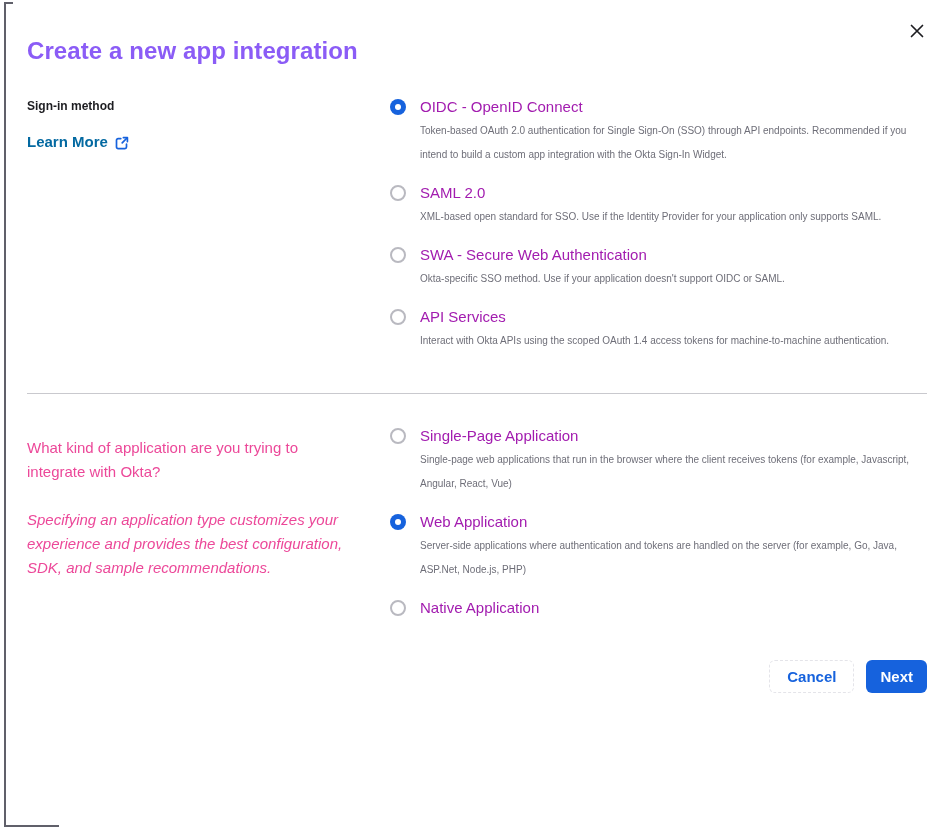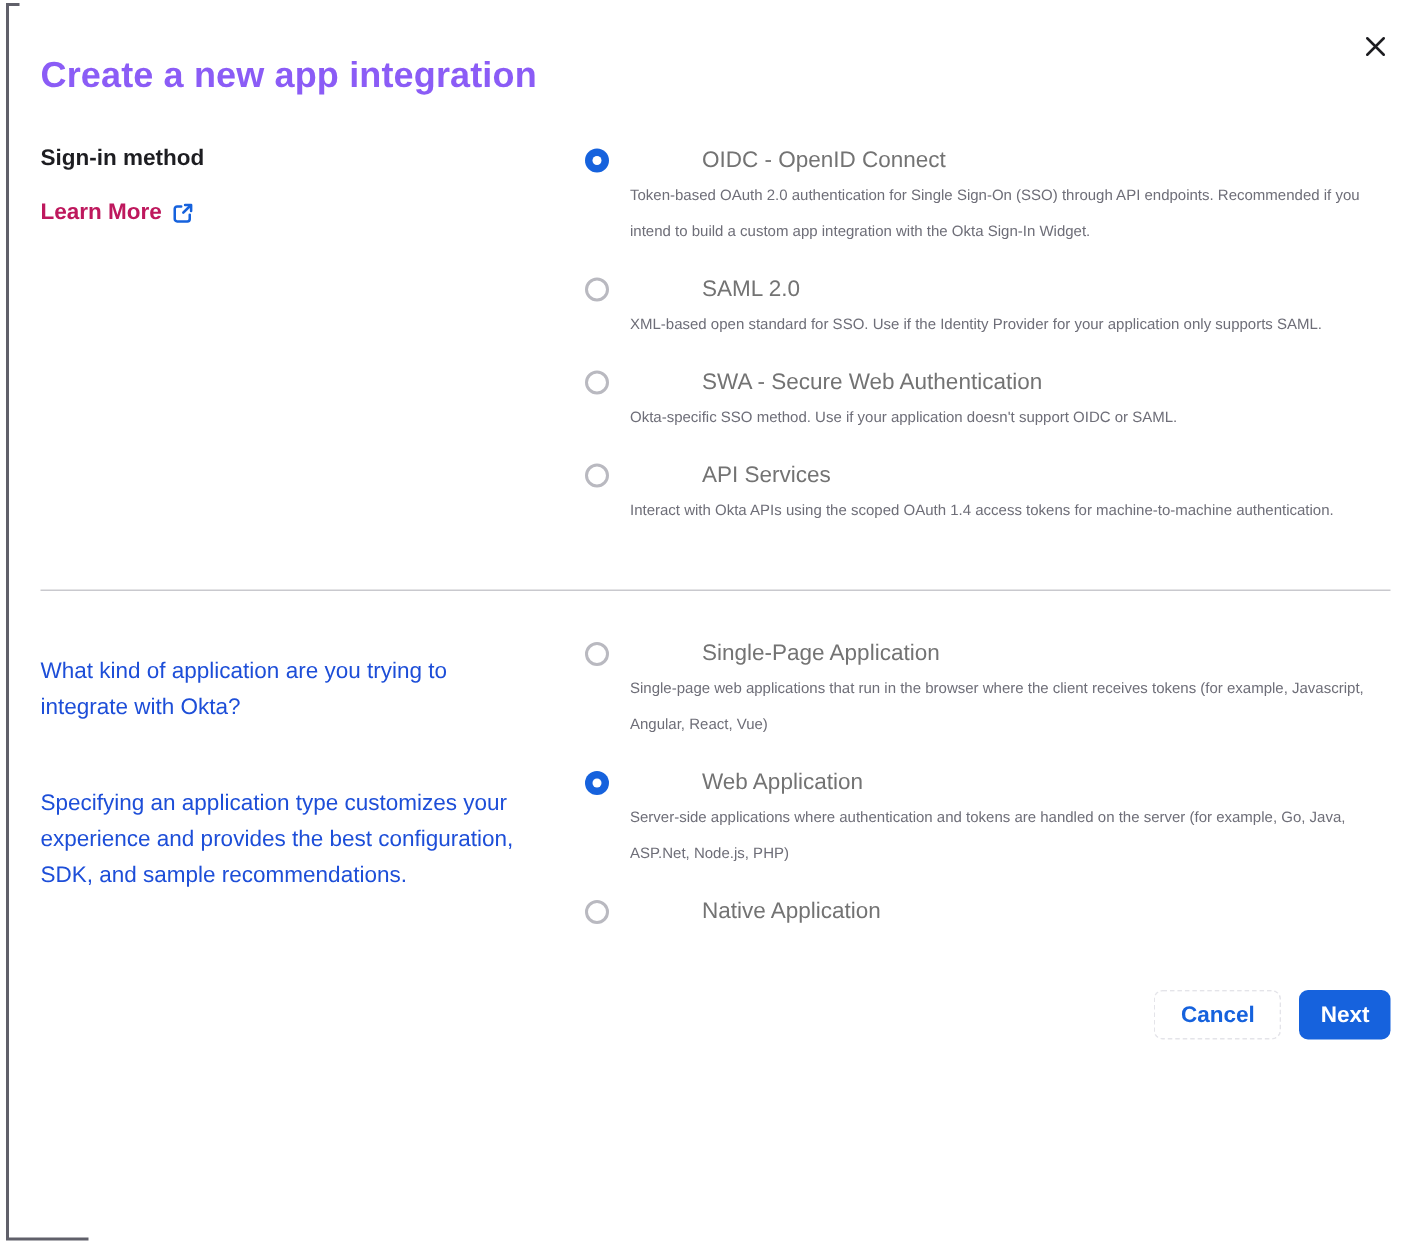--- a/index.html
+++ b/index.html
@@ -38,46 +38,46 @@
   .close-btn svg { display: block; }
 
   .section-grid {
     display: grid;
     grid-template-columns: 333px 1fr;
     column-gap: 30px;
     margin-top: 29px;
   }
 
   .col-label {
-    font-size: 15px;
+    font-size: 12px;
     font-weight: 700;
     line-height: 22px;
     color: #1d1d21;
   }
 
   .learn-more {
     display: inline-flex;
-    align-items: center;
+    align-items: flex-end;
     gap: 7px;
     margin-top: 16px;
     font-size: 15px;
     font-weight: 700;
-    color: #be185d;
+    color: #0369a1;
     text-decoration: none;
     cursor: pointer;
   }
   .learn-more svg { display: block; }
 
   .col-paragraph {
     font-size: 15px;
     line-height: 24px;
-    color: #1d4ed8;
+    color: #ec4899;
     margin-top: 12px;
   }
-  .col-paragraph + .col-paragraph { margin-top: 40px; }
+  .col-paragraph + .col-paragraph { margin-top: 24px; font-style: italic; }
 
   .option {
     display: flex;
     gap: 14px;
     margin-bottom: 14px;
     cursor: pointer;
   }
   .radio {
     flex: none;
     width: 16px; height: 16px;
@@ -96,22 +96,21 @@
     position: absolute;
     left: 50%; top: 50%;
     width: 6px; height: 6px;
     margin: -3px 0 0 -3px;
     border-radius: 50%;
     background: #fff;
   }
   .option-label {
     font-size: 15px;
     line-height: 24px;
-    color: #737373;
-    margin-left: 48px;
+    color: #a21caf;
   }
   .option-desc {
     font-size: 10px;
     line-height: 24px;
     color: #6e6e78;
     max-width: 505px;
   }
 
   .divider {
     border: none;

